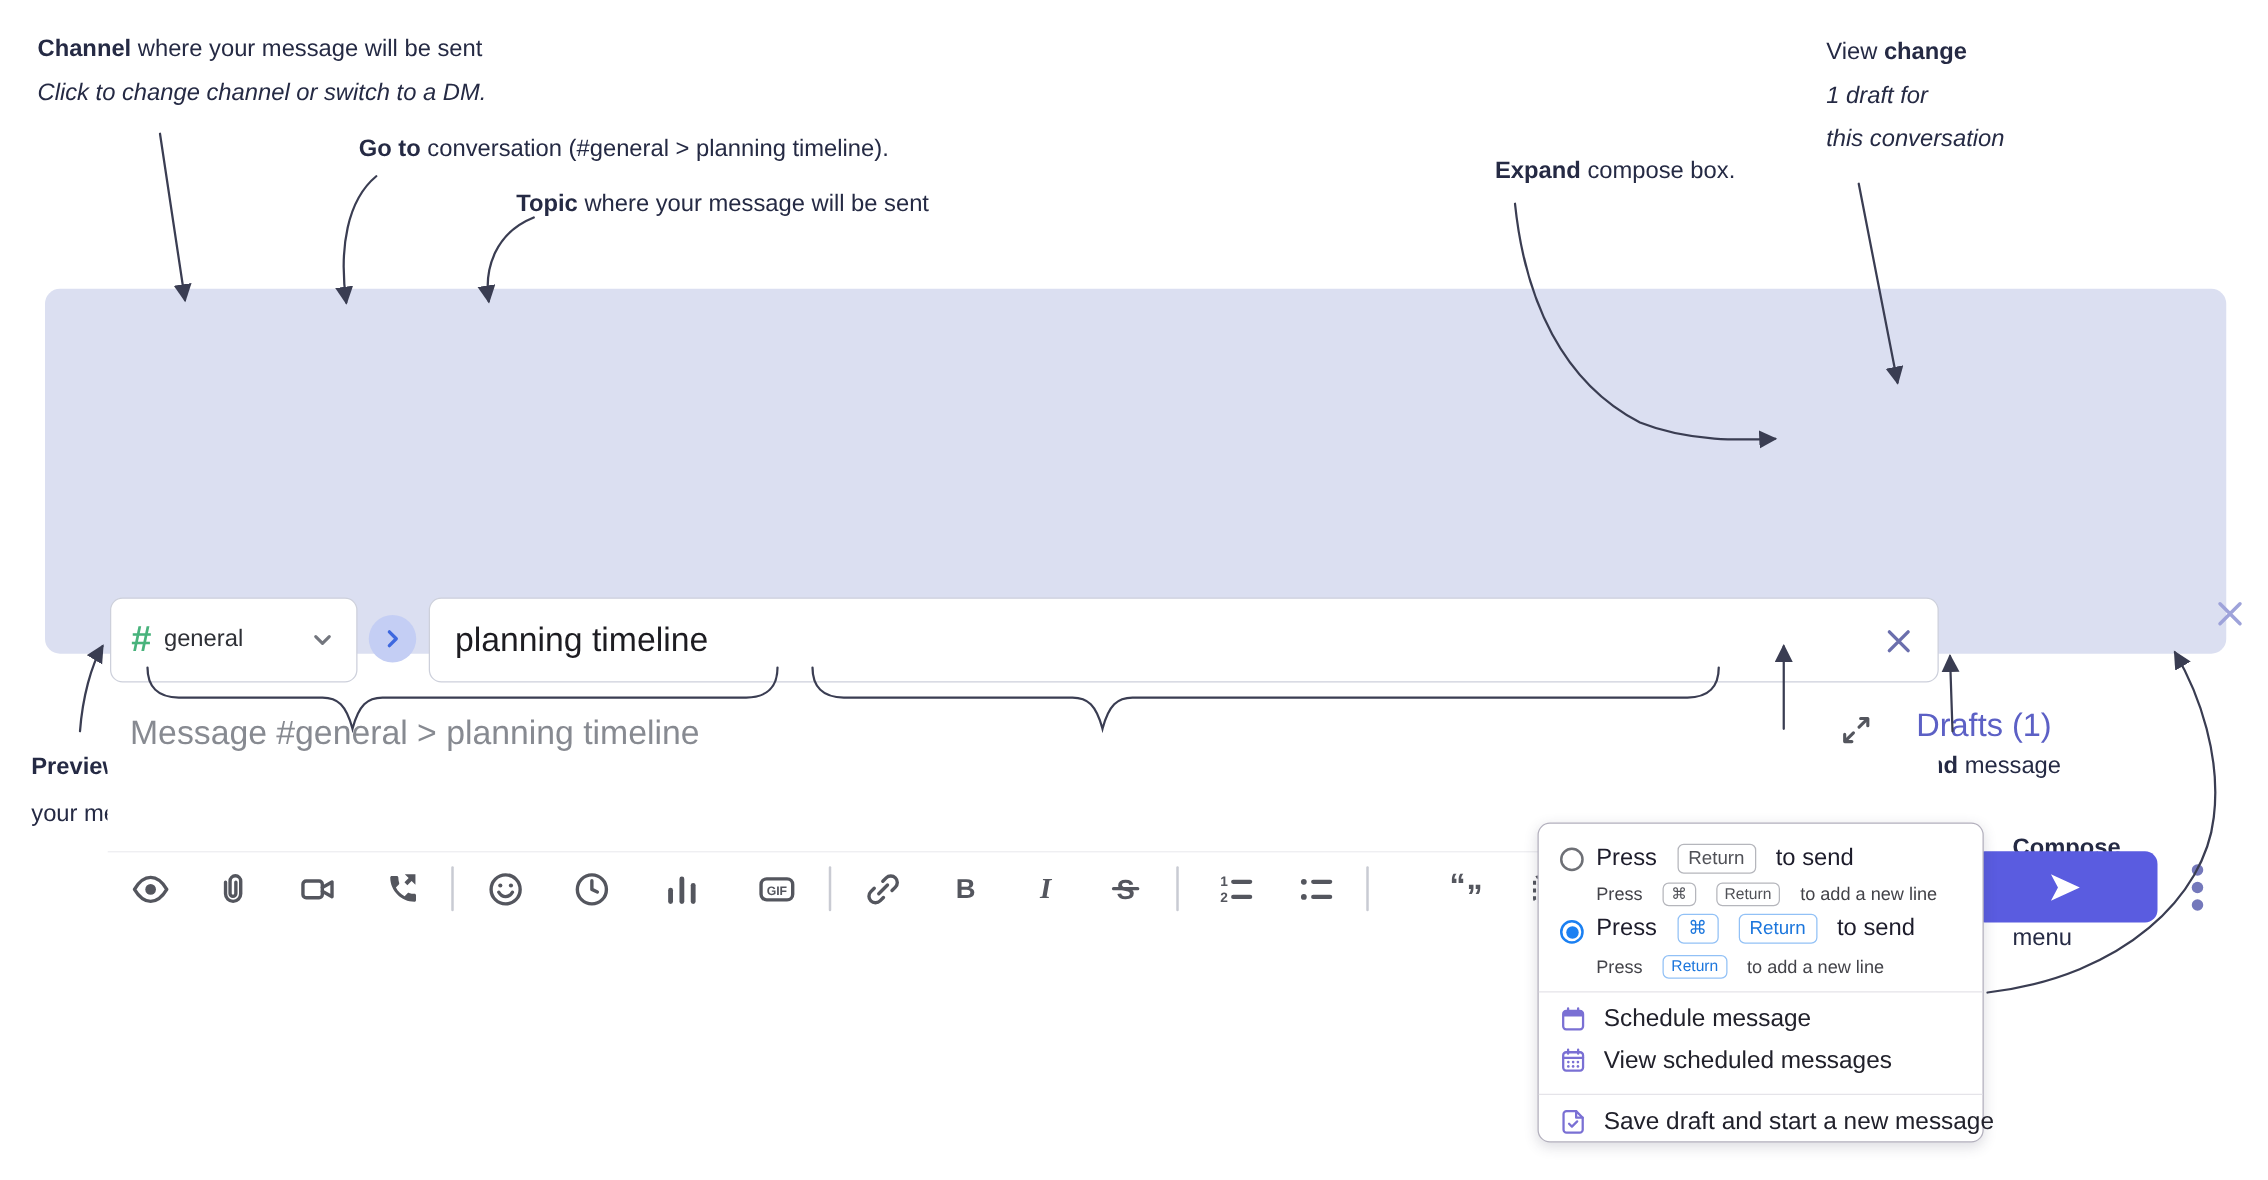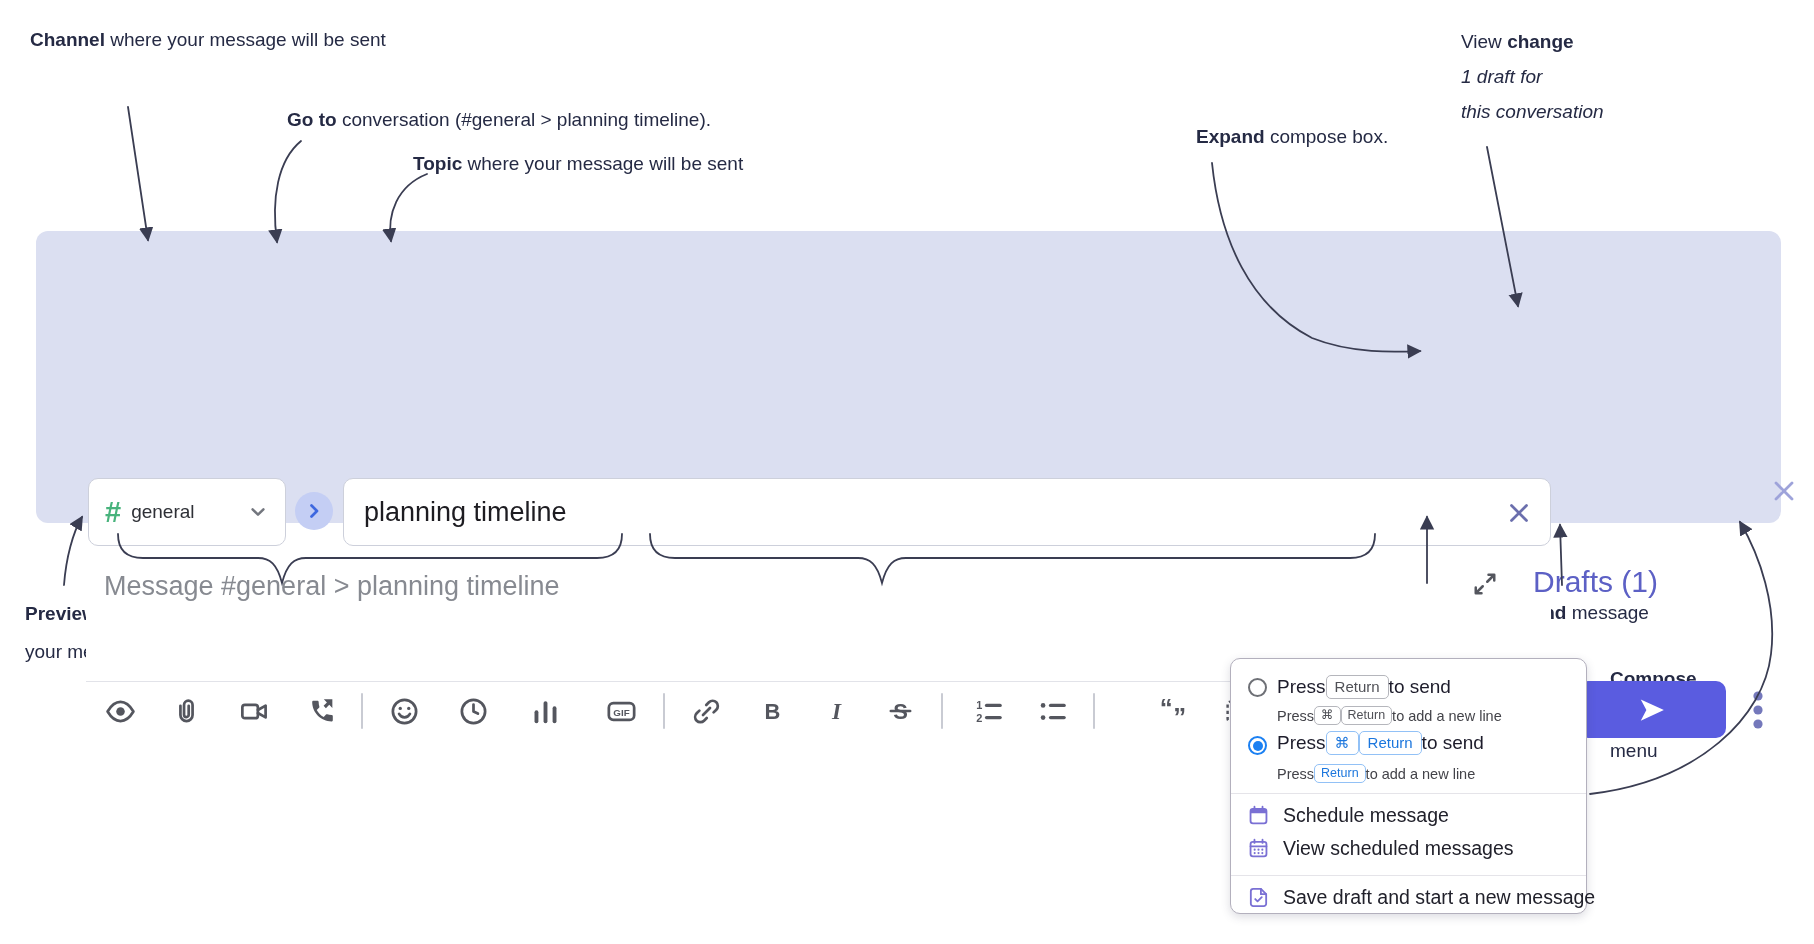--- a/index.html
+++ b/index.html
@@ -41,30 +41,30 @@
   #message-input::placeholder { color:#878A91; opacity:1; }
   #expand-btn { position:absolute; right:50px; top:10px; width:32px; height:32px; border:none; background:none; cursor:pointer; }
 
   #toolbar { position:absolute; left:50px; top:450px; width:1465px; height:58px;
              background:#ffffff; border-top:1px solid #E2E3E9; border-radius:0 0 10px 10px; }
   .tb { position:absolute; top:6px; width:46px; height:46px; border:none; background:none; cursor:pointer;
         display:flex; align-items:center; justify-content:center; }
   .tb svg { width:31px; height:31px; }
   .tdiv { position:absolute; top:11px; width:2px; height:36px; background:#C9CBD3; border-radius:1px; }
 
-  #drafts-link { position:absolute; left:1497px; top:334px; font-size:30px; color:#5C60C5; font-weight:500; cursor:pointer; background:none; border:none; font-family:inherit; }
+  #drafts-link { position:absolute; left:1497px; top:334px; font-size:26px; color:#5C60C5; font-weight:500; cursor:pointer; background:none; border:none; font-family:inherit; }
 
   #send-btn { position:absolute; left:1542px; top:450px; width:148px; height:57px; background:#5A5CE0;
               border:none; border-radius:10px; cursor:pointer; display:flex; align-items:center; justify-content:center; }
   #kebab-btn { position:absolute; left:1700px; top:452px; width:44px; height:54px; border:none; background:none; cursor:pointer; }
 
   
   #menu { position:absolute; left:1230px; top:658px; width:357px; height:256px; background:#fff;
           border:1.5px solid #B3B0BD; border-radius:10px; box-shadow:0 3px 10px rgba(60,60,90,.18); z-index:3; }
-  .mrow { position:absolute; left:46px; display:flex; align-items:center; gap:0; white-space:nowrap; }
+  .mrow { position:absolute; left:46px; display:flex; align-items:center; gap:16px; white-space:nowrap; }
   .mmain { font-size:19px; color:#1D1C2B; }
   .msub  { font-size:14.5px; color:#434349; }
   .key { display:inline-block; border:1.5px solid #B5B6BC; border-radius:5px; background:#fff;
          color:#505157; padding:1px 8px 2px; font-size:15px; line-height:19px; }
   .key.sm { font-size:12.5px; padding:0 6px 1px; line-height:16px; }
   .key.blue { border-color:#92C1F6; color:#1B76DD; }
   .radio { position:absolute; left:17px; width:19px; height:19px; border-radius:50%; background:#fff; }
   .radio.off { border:2px solid #6E7076; }
   .radio.on  { border:2px solid #1B80F2; }
   .radio.on::after { content:""; position:absolute; left:2.5px; top:2.5px; width:10px; height:10px; border-radius:50%; background:#1B80F2; }
@@ -76,20 +76,21 @@
   
   #overlay { position:absolute; left:0; top:0; width:1814px; height:944px; pointer-events:none; z-index:5; }
 </style>
 </head>
 <body>
 
 <div id="stage">
 
   <div class="note" style="left:30px; top:22px;">
     <div><b>Channel</b><span> where your message will be sent</span></div>
+    <div class="it">Click to change channel or switch to a DM.</div>
   </div>
 
   <div class="note" style="left:287px; top:102px;">
     <b>Go to</b><span> conversation (#general &gt; planning timeline).</span>
   </div>
 
   <div class="note" style="left:413px; top:146px;">
     <b>Topic</b><span> where your message will be sent</span>
   </div>
 

